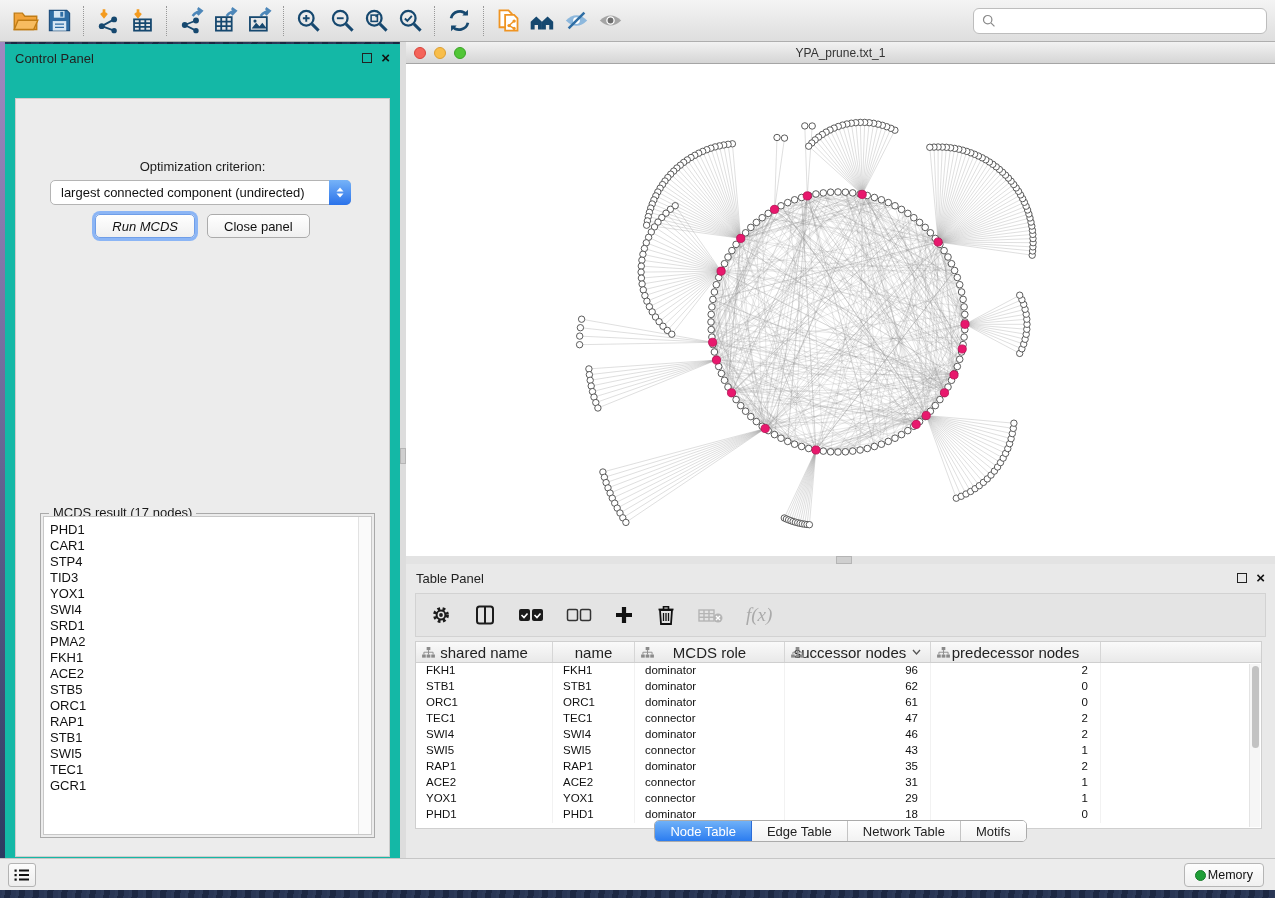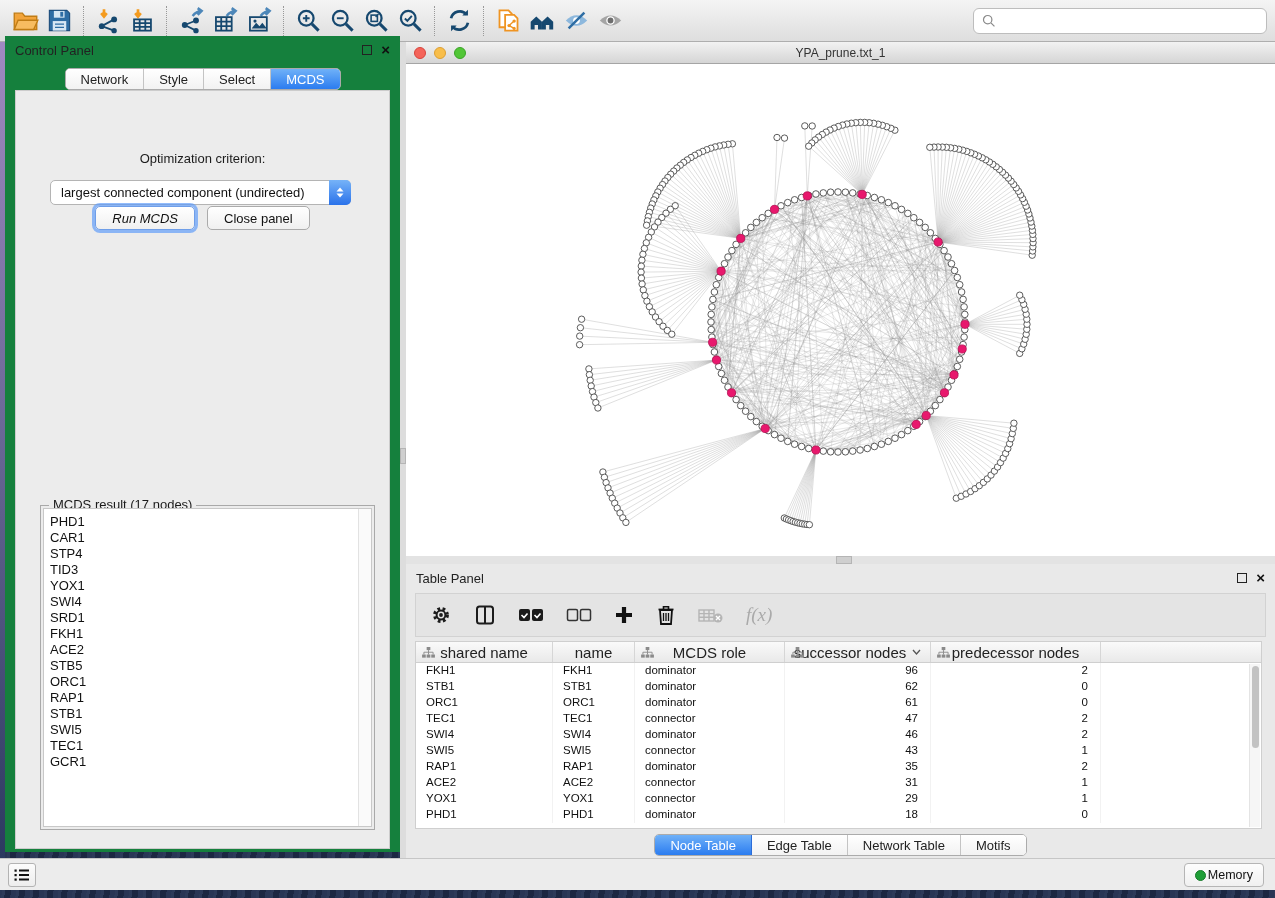--- a/index.html
+++ b/index.html
@@ -16,38 +16,38 @@
     background:linear-gradient(#f4f4f4,#dedede); border-bottom:1px solid #aeaeae;
     display:flex; align-items:center; padding-left:8px; }
   .tb-btn { width:34px; height:34px; display:flex; align-items:center; justify-content:center; flex:0 0 auto; }
   .tb-btn svg { width:27px; height:27px; }
   .tb-sep { width:0; height:30px; border-left:1px dotted #999; margin:0 7px; flex:0 0 auto; }
   .search-box { position:absolute; right:8px; top:8px; width:294px; height:26px;
     background:#fff; border:1px solid #bdbdbd; border-radius:6px; display:flex; align-items:center; padding-left:8px; }
   .search-box input { border:none; outline:none; flex:1; font-size:13px; background:transparent; margin-left:6px; }
 
   
-  .control-panel { position:absolute; left:5px; top:36px; width:395px; height:816px; background:#15803d; }
+  .control-panel { position:absolute; left:5px; top:44px; width:395px; height:816px; background:#14b8a6; }
   .panel-header { height:28px; display:flex; align-items:center; padding:0 10px; }
   .panel-title { font-size:13px; color:#222; }
   .win-btns { margin-left:auto; display:flex; align-items:center; gap:9px; }
   .float-btn { width:10px; height:10px; border:1.6px solid #222; background:transparent; }
   .close-btn { font-size:15px; font-weight:bold; color:#111; line-height:10px; }
   .seg-tabs { position:absolute; left:50%; transform:translateX(-50%); display:flex;
     border:1px solid #ababab; border-radius:5px; overflow:hidden; background:#fff; height:22px; }
   .ctl-tabs { top:32px; }
   .seg-tab { padding:0 15px; font-size:13px; color:#222; display:flex; align-items:center;
     border-right:1px solid #c4c4c4; background:linear-gradient(#ffffff,#f2f2f2); white-space:nowrap; }
   .seg-tab:last-child { border-right:none; }
   .seg-tab.sel { background:linear-gradient(#6fb1f8,#2b7cf0); color:#fff; border-right-color:#2b6cd8; }
   .tab-content { position:absolute; left:10px; right:10px; top:54px; bottom:3px;
     background:#ececec; border:1px solid #cccccc; }
   .opt-label { position:absolute; left:0; right:0; top:60px; text-align:center; font-size:13px; color:#1c1c1c; }
   .dropdown { position:absolute; left:34px; right:38px; top:81px; height:25px; background:#fff;
-    border:1px solid #b4b4b4; border-radius:5px; display:flex; align-items:center;margin-top:8px; }
+    border:1px solid #b4b4b4; border-radius:5px; display:flex; align-items:center; }
   .dropdown-value { font-size:13px; color:#111; padding-left:10px; flex:1; white-space:nowrap; }
   .dd-stepper { width:22px; height:25px; margin:-1px; border-radius:0 5px 5px 0;
     background:linear-gradient(#76b3f8,#2a72ea); display:flex; flex-direction:column; align-items:center; justify-content:center; gap:1px; }
   .dd-stepper svg { display:block; }
   .btn-row { position:absolute; left:0; right:0; top:115px; display:flex; justify-content:center; gap:12px; }
   .mac-btn { height:24px; padding:0 16px; font-size:13px; color:#111; background:linear-gradient(#ffffff,#f0f0f0);
     border:1px solid #ababab; border-radius:5px; display:flex; align-items:center; }
   .mac-btn.focused { box-shadow:0 0 0 3px rgba(88,152,251,.65); border-color:#6f9ee8;font-style:italic; }
   .group-box { position:absolute; left:4px; right:14px; top:414px; bottom:18px; border:1px solid #a9a9a9;margin-left:20px; }
   .group-legend { position:absolute; top:-9px; left:8px; background:#ececec; padding:0 4px; font-size:13px; color:#1a1a1a; }
@@ -89,21 +89,21 @@
   .thead { display:flex; height:21px; background:linear-gradient(#fafafa,#e9e9e9); border-bottom:1px solid #cfcfcf; }
   .th { display:flex; align-items:center; justify-content:center; gap:6px; border-right:1px solid #d6d6d6;
     color:#222; font-size:15px; position:relative; }
   .th .cicon { position:absolute; left:6px; top:5px; }
   .trow { display:flex; height:16px; }
   .td { padding:1px 8px 0 10px; color:#111; border-right:1px solid #f2f2f2; overflow:hidden; white-space:nowrap; }
   .td.num { text-align:right; padding-right:12px; }
   .tbody-scroll { position:absolute; right:1px; top:22px; bottom:1px; width:11px; background:#f6f6f6; border-left:1px solid #e4e4e4; }
   .tbody-thumb { position:absolute; left:1.5px; top:2px; width:7px; height:82px; background:#c2c2c2; border-radius:4px; }
   .table-tabs { bottom:-269px; }
-  .tp-tabs-wrap { position:absolute; left:0; right:0; top:270px; display:flex; justify-content:center; }
+  .tp-tabs-wrap { position:absolute; left:0; right:0; top:256px; display:flex; justify-content:center; }
 
   
   .status-bar { position:absolute; left:0; top:858px; width:1275px; height:32px; background:#ececec; border-top:1px solid #c6c6c6; }
   .menu-btn { position:absolute; left:8px; top:4px; width:28px; height:24px; background:linear-gradient(#fcfcfc,#ededed);
     border:1px solid #b3b3b3; border-radius:3px; display:flex; align-items:center; justify-content:center; }
   .memory-btn { position:absolute; right:11px; top:4px; height:24px; padding:0 10px;
     background:linear-gradient(#fdfdfd,#f0f0f0); border:1px solid #b5b5b5; border-radius:4px;
     display:flex; align-items:center; gap:2px; font-size:12.5px; color:#111; }
   .mem-dot { width:11px; height:11px; border-radius:50%; background:#1f9e37; border:1px solid #177a2a; }
 </style>
@@ -253,26 +253,20 @@
   </div>
 </div>
 
 <div class="control-panel">
   <div class="panel-header">
     <span class="panel-title">Control Panel</span>
     <span class="win-btns">
       <span class="float-btn"></span>
       <span class="close-btn">×</span>
     </span>
-  </div>
-  <div class="seg-tabs ctl-tabs">
-    <span class="seg-tab">Network</span>
-    <span class="seg-tab">Style</span>
-    <span class="seg-tab">Select</span>
-    <span class="seg-tab sel">MCDS</span>
   </div>
   <div class="tab-content">
     <div class="opt-label">Optimization criterion:</div>
     <div class="dropdown">
       <span class="dropdown-value">largest connected component (undirected)</span>
       <span class="dd-stepper">
         <svg width="8" height="5" viewBox="0 0 8 5">
             <path d="M0.5 4.5L4 0.5l3.5 4z" fill="#fff"></path>
           </svg>
         <svg width="8" height="5" viewBox="0 0 8 5">
@@ -288,20 +282,21 @@
       <span class="group-legend">MCDS result (17 nodes)</span>
       <div class="listbox">
         <div class="list-items">
             <div class="list-item">PHD1</div>
             <div class="list-item">CAR1</div>
             <div class="list-item">STP4</div>
             <div class="list-item">TID3</div>
             <div class="list-item">YOX1</div>
             <div class="list-item">SWI4</div>
             <div class="list-item">SRD1</div>
+            <div class="list-item">PMA2</div>
             <div class="list-item">FKH1</div>
             <div class="list-item">ACE2</div>
             <div class="list-item">STB5</div>
             <div class="list-item">ORC1</div>
             <div class="list-item">RAP1</div>
             <div class="list-item">STB1</div>
             <div class="list-item">SWI5</div>
             <div class="list-item">TEC1</div>
             <div class="list-item">GCR1</div>
           </div>

